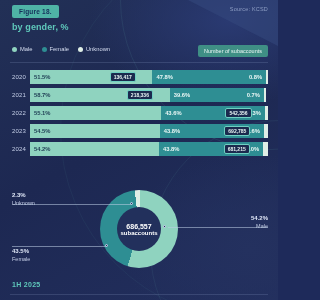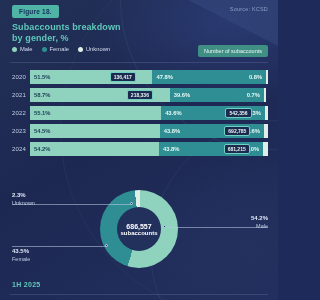--- a/index.html
+++ b/index.html
@@ -130,21 +130,20 @@
 <div id="root">
   <div class="swoosh s1"></div>
   <div class="swoosh s2"></div>
   <div class="swoosh s3"></div>
   <div class="tri"></div>
 
   <div class="fig-badge">Figure 18.</div>
   <div class="source">Source: KCSD</div>
 
   <div class="title">
-    <div>Subaccounts breakdown</div>
     <div>by gender, %</div>
   </div>
 
   <div class="legend">
     <div class="lg">
       <span class="dot" style="background:#8fd3bf"></span>
       <span class="txt">Male</span>
     </div>
     <div class="lg">
       <span class="dot" style="background:#2e8e93"></span>

